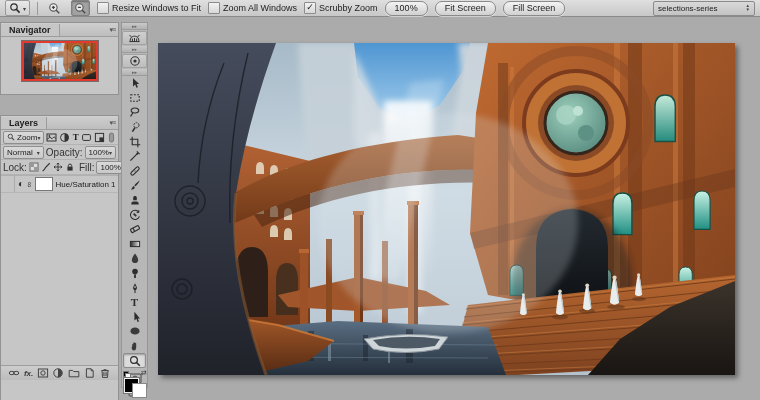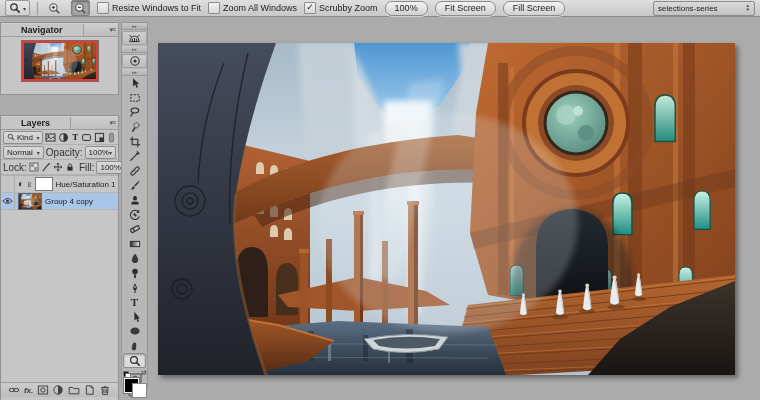--- a/index.html
+++ b/index.html
@@ -24,21 +24,21 @@
     background:linear-gradient(#f4f4f4,#d0d0d0);font-size:9px;color:#222;
     display:flex;align-items:center;box-shadow:0 1px 0 rgba(255,255,255,.6)}
   .spacer{flex:1}
   .workspace{display:flex;align-items:center;justify-content:space-between;width:92px;height:13px;
     border:1px solid #8b8b8b;border-radius:2px;background:linear-gradient(#d9d9d9,#c3c3c3);padding:0 4px;font-size:8px}
   .updown{display:flex;flex-direction:column;font-size:4.5px;line-height:4px;color:#444}
   
   .panel{position:absolute;left:0;width:119px;background:#c6c6c6;border:1px solid #929292;box-sizing:border-box}
   .phead{height:13px;background:linear-gradient(#cfcfcf,#bdbdbd);border-bottom:1px solid #9d9d9d;
     display:flex;align-items:center;justify-content:space-between;padding-right:3px}
-  .ptab{height:12px;background:#c6c6c6;border-right:1px solid #9d9d9d;padding:0 20px;
+  .ptab{height:12px;background:#c6c6c6;border-right:1px solid #9d9d9d;padding:0 8px;
     display:flex;align-items:center;font-weight:bold;font-size:9px;color:#1b1b1b}
   .pmenu{color:#555;font-size:7px;letter-spacing:-1px}
   .nav-body{position:relative;height:47px;display:flex;align-items:center;justify-content:center}
   .nav-thumb{position:relative;width:76px;height:40px;border:1px solid #6f6f6f;background:#888}
   .nav-thumb svg{display:block}
   .proxy{position:absolute;left:0;top:0;right:0;bottom:0;border:2px solid #e23a2e}
   .nav-foot{height:12px;display:flex;align-items:center;gap:4px;padding:0 3px}
   .zfield{width:34px;height:10px;background:#d2d2d2;border:1px solid #8e8e8e;border-radius:1px;
     font-size:8px;display:flex;align-items:center;padding-left:2px;color:#222}
   .slider{flex:1;display:flex;align-items:center;gap:3px}
@@ -403,21 +403,21 @@
     <span class="pmenu">▾≡</span>
   </div>
 
   <div class="lrowbar">
     <div class="dd kindbox">
       <span style="display:flex;align-items:center;gap:2px">
         <svg width="8" height="8" viewBox="0 0 12 12">
           <circle cx="5" cy="5" r="3.2" fill="none" stroke="#444" stroke-width="1.4"></circle>
             <path d="M7.4,7.4 L10.6,10.6" stroke="#444" stroke-width="1.6"></path>
         </svg>
-        <span>Kind</span>
+        <span>Zoom</span>
       </span>
       <span class="arr">▾</span>
     </div>
     <span class="mini-ic">
       <svg width="11" height="11" viewBox="0 0 11 11">
           <rect x="1" y="2" width="9" height="7" fill="none" stroke="#333"></rect>
           <path d="M1,7.4 L4,5.2 L6,6.8 L8,4.8 L10,6.6" fill="none" stroke="#333" stroke-width=".9"></path>
           <circle cx="3.4" cy="4" r=".9" fill="#333"></circle>
         </svg>
     </span>
@@ -496,34 +496,20 @@
       <span class="eyewell">
         <svg class="eye" width="11" height="8" viewBox="0 0 12 8">
           <path d="M1,4 Q6,-1.5 11,4 Q6,9.5 1,4 Z" fill="none" stroke="#3a3a3a"></path>
             <circle cx="6" cy="4" r="1.7" fill="#3a3a3a"></circle>
         </svg>
       </span>
       <span class="adjglyph">◐</span>
       <span class="linkglyph">8</span>
       <span class="maskthumb"></span>
       <span class="lname">Hue/Saturation 1</span>
-    </div>
-    <div class="lrow selected">
-      <span class="eyewell">
-        <svg class="eye on" width="11" height="8" viewBox="0 0 12 8">
-          <path d="M1,4 Q6,-1.5 11,4 Q6,9.5 1,4 Z" fill="none" stroke="#3a3a3a"></path>
-            <circle cx="6" cy="4" r="1.7" fill="#3a3a3a"></circle>
-        </svg>
-      </span>
-      <span class="lthumb">
-        <svg width="22" height="15" viewBox="0 0 577 332" preserveAspectRatio="xMidYMid slice">
-            <use href="#artwork"></use>
-          </svg>
-      </span>
-      <span class="lname">Group 4 copy</span>
     </div>
     <div class="lfill"></div>
   </div>
 
   <div class="lfoot">
     <svg width="12" height="12" viewBox="0 0 12 12">
       <ellipse cx="3.8" cy="6" rx="2.6" ry="1.7" fill="none" stroke="#444"></ellipse>
         <ellipse cx="8.2" cy="6" rx="2.6" ry="1.7" fill="none" stroke="#444"></ellipse>
     </svg>
     <span class="fxtxt">fx.</span>

